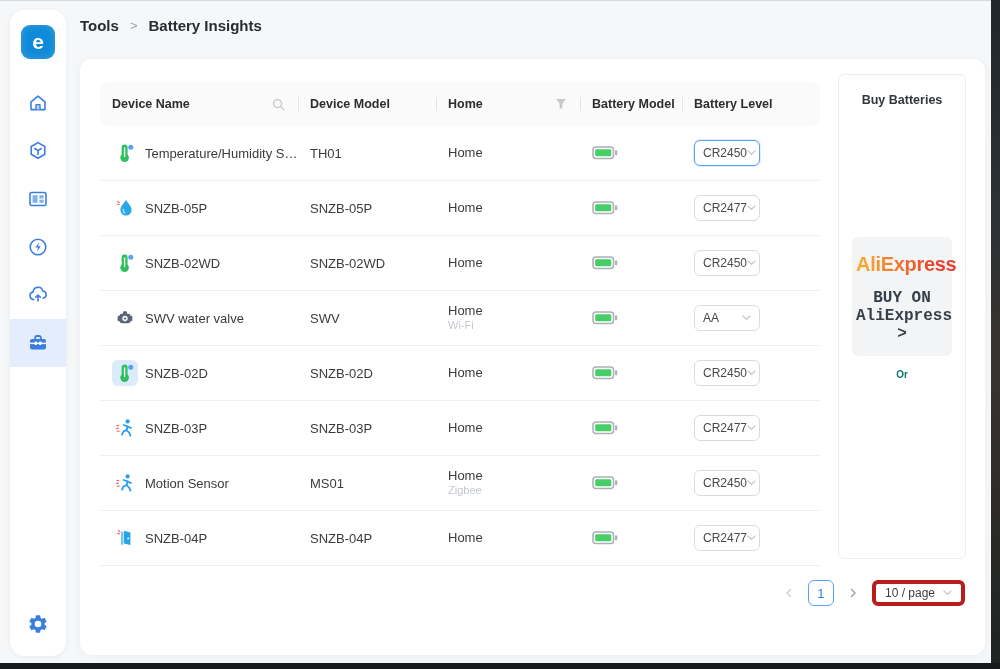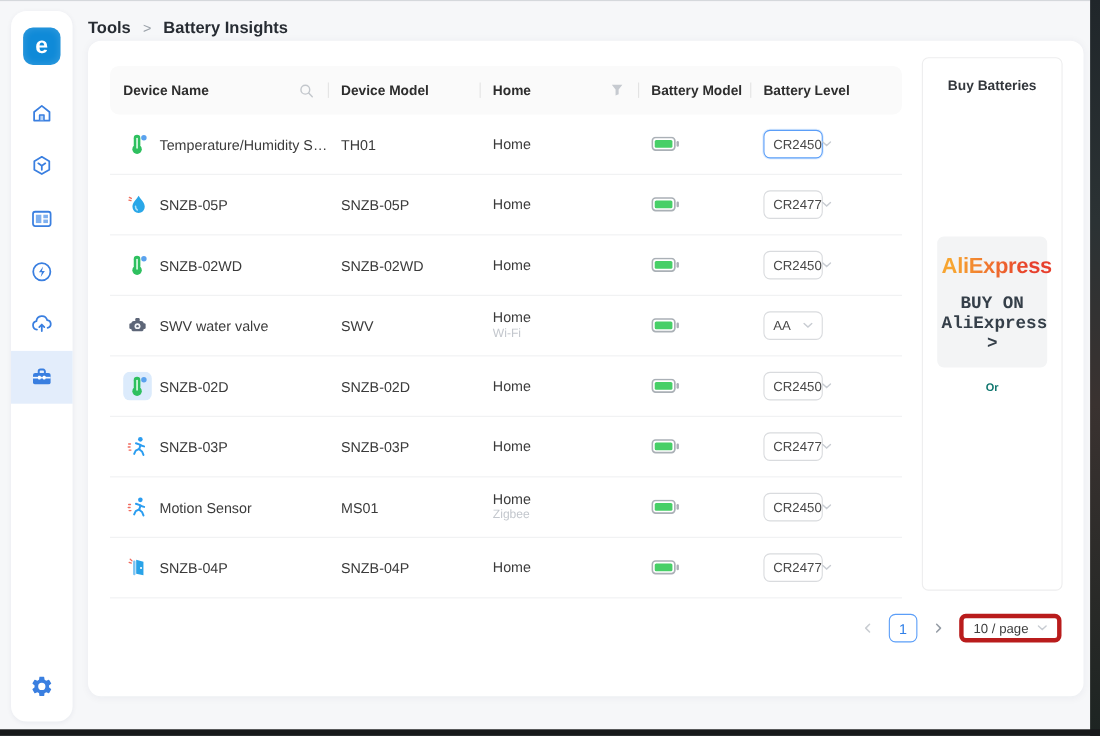--- a/index.html
+++ b/index.html
@@ -35,21 +35,21 @@
   .sidebar-footer { margin-top:auto; margin-bottom:10px; height:44px; display:flex; align-items:center; justify-content:center; cursor:pointer; }
 
   
   .breadcrumb { position:absolute; left:80px; top:17px; display:flex; align-items:center; gap:11px; }
   .crumb { font-size:15px; font-weight:bold; color:#272c33; }
   .crumb.link { cursor:pointer; }
   .crumb-sep { font-size:13px; color:#9aa1a9; font-weight:normal; }
 
   
   .card {
-    position:absolute; left:80px; top:37px; width:905px; height:596px;
+    position:absolute; left:80px; top:59px; width:905px; height:596px;
     background:#fff; border-radius:12px; box-shadow:0 1px 8px rgba(20,40,80,.05);
   }
 
   
   .table-wrap { position:absolute; left:20px; top:23px; width:720px; }
   .thead, .trow { display:grid; grid-template-columns:198px 138px 144px 102px 138px; }
   .thead { background:#fafafa; border-radius:8px; height:44px; }
   .th { position:relative; display:flex; align-items:center; height:100%; padding-left:12px;
         font-size:12.5px; font-weight:bold; color:#2d2d2d; }
   .th + .th::before { content:""; position:absolute; left:0; top:15px; height:14px; width:1px; background:#e3e3e3; }
@@ -57,21 +57,21 @@
   .trow { height:55px; align-items:center; border-bottom:1px solid #f0f1f2; }
   .cell { padding-left:12px; font-size:13px; color:#3b3b3b; }
   .name-cell { display:flex; align-items:center; gap:7px; white-space:nowrap; overflow:hidden; }
   .dev-icon { width:26px; height:26px; min-width:26px; border-radius:6px; display:flex; align-items:center; justify-content:center; }
   .dev-icon.bg { background:#dcebfc; }
   .dev-name { overflow:hidden; text-overflow:ellipsis; }
   .home-main { line-height:1.25; }
   .home-sub { font-size:11px; color:#c3c7cd; line-height:1.25; }
   .battery-cell { display:flex; align-items:center; }
   .select {
-    width:54px; height:26px; background:#fff; border:1px solid #d9dbde; border-radius:6px;
+    width:66px; height:26px; background:#fff; border:1px solid #d9dbde; border-radius:6px;
     display:flex; align-items:center; justify-content:space-between; padding:6px 8px;
     font-size:12px; color:#494949; cursor:pointer;
   }
   .select.focused { border-color:#5b9ef8; box-shadow:0 0 0 1px rgba(91,158,248,.18); }
 
   
   .pagination { position:absolute; right:20px; top:521px; height:26px; display:flex; align-items:center; gap:10px; }
   .pg-arrow { width:18px; height:26px; display:flex; align-items:center; justify-content:center; cursor:pointer; }
   .pg-num {
     width:26px; height:26px; border:1px solid #5b9ef8; border-radius:6px; background:#fff;

